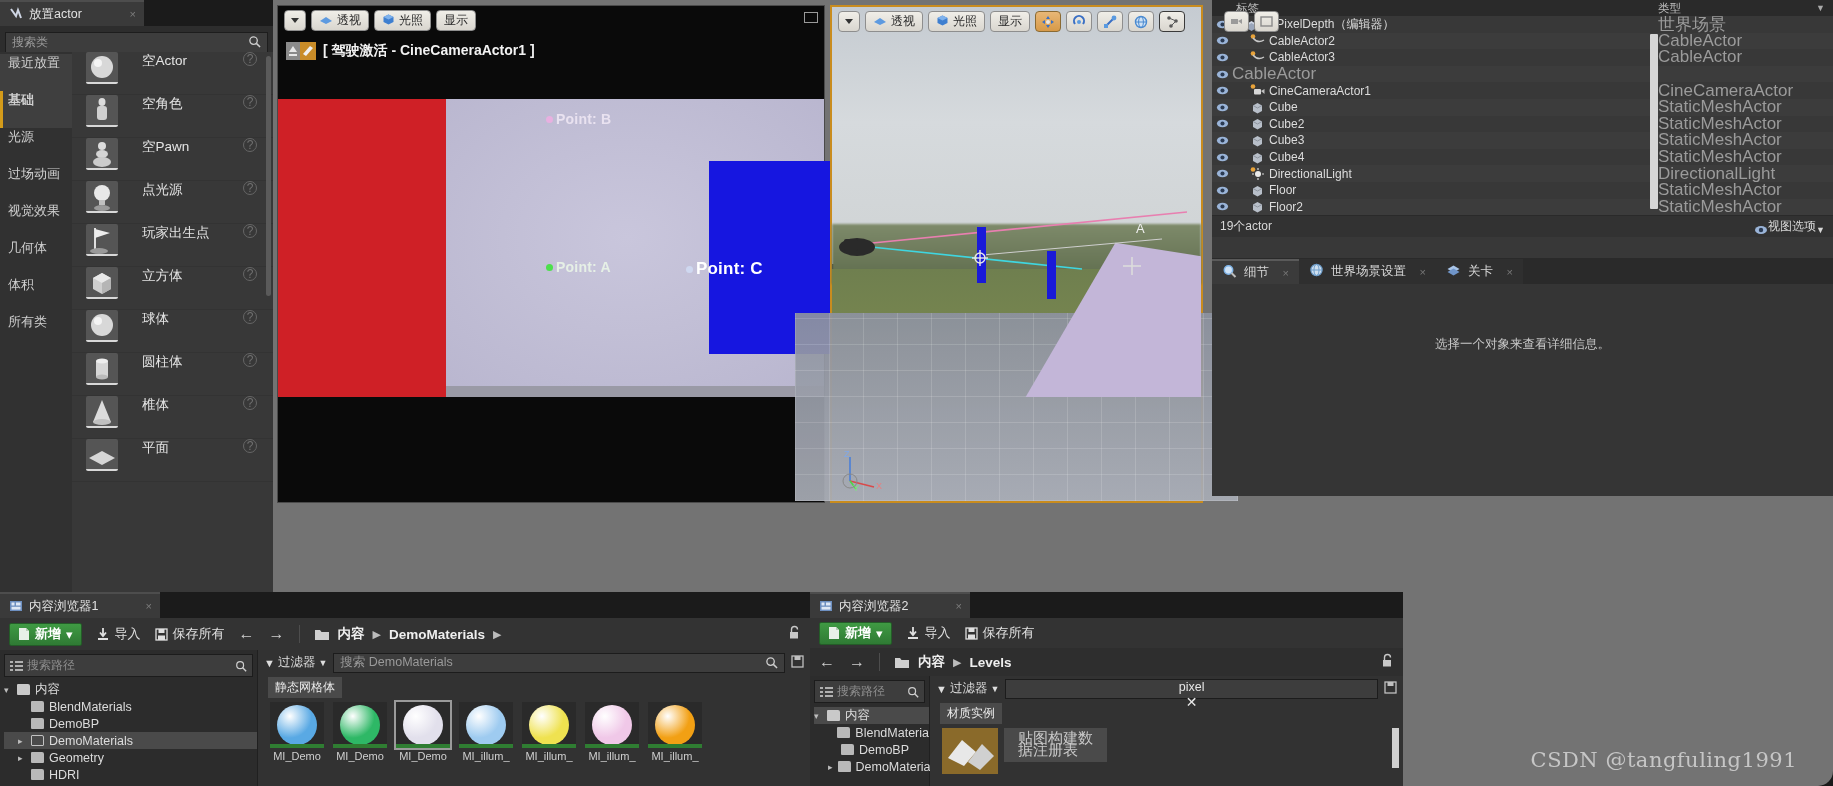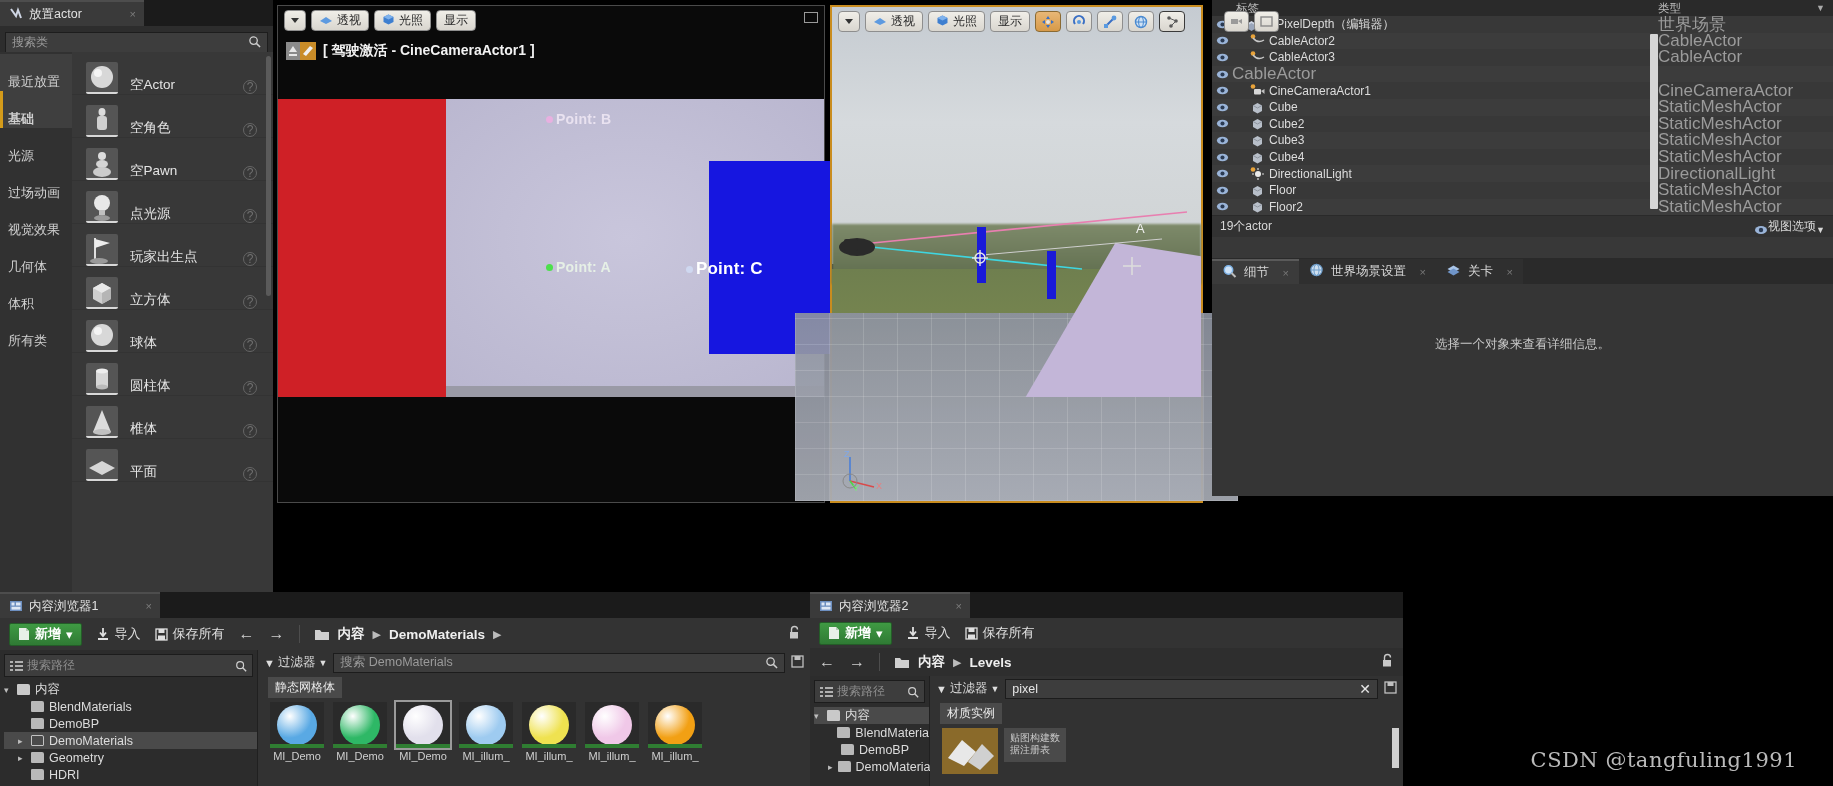--- a/index.html
+++ b/index.html
@@ -2,21 +2,21 @@
 <html><head>
 <meta charset="utf-8">
 <style>
   * { box-sizing: border-box; margin:0; padding:0; }
   html,body{ background:#1a1a1a; }
   body{
     width:1833px; height:786px; overflow:hidden;
     font-family:"Liberation Sans","DejaVu Sans",sans-serif;
     font-size:13px; color:#d6d6d6; position:relative;
   }
-  .app{ position:absolute; inset:0; background:#000000; }
+  .app{ position:absolute; inset:0; background:#737373;border-radius:15px; }
 
   
   .tabbar{ height:26px; background:#1b1b1b; display:flex; align-items:flex-end; }
   .tab{
     height:26px; display:flex; align-items:center; gap:6px;
     padding:0 26px 0 9px; background:#3a3a3a; color:#e2e2e2;
     font-size:12.5px; position:relative; border-top:2px solid #4d4d4d;
   }
   .tab .x{ position:absolute; right:8px; top:6px; font-size:11px; color:#7d7d7d; }
   .tabicon{ width:14px;height:14px;display:inline-block;flex:0 0 auto; }
@@ -25,26 +25,26 @@
 
   
   #placeActors{ left:0; top:0; width:273px; height:592px; background:#2d2d2d; }
   .searchbox{
     margin:6px 5px 2px 5px; height:21px; background:#3d3d3d; border:1px solid #1d1d1d;
     display:flex; align-items:center; padding:0 6px; color:#9a9a9a; font-size:12px;
     justify-content:space-between;
   }
   .pa-body{ position:absolute; top:52px; left:0; right:0; bottom:0; display:flex; }
   .pa-cats{ width:72px; background:#313131; padding-top:2px; }
-  .pa-cat{ height:37px; display:flex; align-items:flex-end; padding-left:8px;
+  .pa-cat{ height:37px; display:flex; align-items:flex-start; padding-left:8px;
            font-size:13px; color:#cfcfcf; }
   .pa-cat.sel{ background:#3f3f3f; }
   .pa-cat.act{ background:#3f3f3f; border-left:3px solid #d49b1a; padding-left:5px; font-weight:bold; }
   .pa-list{ flex:1; background:#383838; overflow:hidden; position:relative; }
-  .pa-item{ height:43px; display:flex; align-items:flex-end; gap:12px; padding-left:14px;
+  .pa-item{ height:43px; display:flex; align-items:flex-start; gap:24px; padding-left:14px;
             border-bottom:1px solid #333; }
   .pa-thumb{ width:32px;height:32px;border-radius:2px;background:#555;
              display:flex;align-items:flex-end;justify-content:center; overflow:hidden;
              border-bottom:2px solid #d8d8d8; }
   .pa-name{ font-size:13.5px; color:#e4e4e4; }
   .pa-q{ margin-left:auto; margin-right:16px; color:#707070; font-size:12px;
          border:1px solid #666; border-radius:50%; width:14px;height:14px;
          display:flex;align-items:center;justify-content:center; }
   .pa-scroll{ position:absolute; right:2px; top:4px; width:5px; height:240px;
               background:#5a5a5a; border-radius:3px; }
@@ -151,21 +151,21 @@
   .tnode.sel{ background:#4a4a4a; }
   .folder{ width:13px;height:11px;background:#b9b9b9;border-radius:1px 2px 1px 1px; flex:0 0 auto;}
   .folder.open{ background:#c9c9c9; }
   .folder.hollow{ background:transparent;border:1.5px solid #c2c2c2; }
   .twist{ width:8px; color:#bdbdbd; font-size:9px; }
   .filterrow{ height:25px; display:flex; align-items:center; gap:6px; padding:2px 6px; }
   .filterbtn{ display:flex; align-items:center; gap:3px; font-size:12.5px; color:#dedede; }
   .filterinput{ flex:1; height:20px; background:#3d3d3d; border:1px solid #1c1c1c;
      display:flex; align-items:center; justify-content:space-between; padding:0 6px;
      color:#9a9a9a; font-size:12.5px; }
-  .filterinput.filled{ color:#e6e6e6; }
+  .filterinput.filled{ color:#e6e6e6;flex-direction:column; }
   .typetag{ display:inline-block; background:#4a4a4a; color:#eaeaea; font-size:12px;
      padding:2px 7px; margin:2px 0 2px 10px; }
   .assets{ display:flex; gap:9px; padding:2px 0 0 12px; }
   .asset{ width:54px; }
   .asset .thumb{ width:54px; height:46px; background:#2a2a2a; position:relative; overflow:hidden;}
   .asset .thumb .sph{ position:absolute; left:7px; top:3px; width:40px; height:40px; border-radius:50%;}
   .asset .thumb .grn{ position:absolute; left:0; right:0; bottom:0; height:4px; background:#2f7d32;}
   .asset .lbl{ font-size:11px; color:#cfcfcf; text-align:center; margin-top:2px;
      white-space:nowrap; overflow:hidden; }
   .asset.sel .thumb{ outline:2px solid #9a9a9a; }
@@ -1081,21 +1081,21 @@
           </span>
         </div>
         <div class="typetag">材质实例</div>
         <div style="display:flex;gap:6px;padding-left:12px;margin-top:2px">
           <div style="width:56px;height:46px;background:#8a6a2a;position:relative;overflow:hidden">
             <svg width="56" height="46" viewBox="0 0 56 46">
                 <path d="M6 30 L20 12 L34 24 L22 38 Z" fill="#e8e8e8"></path>
                 <path d="M26 34 L40 16 L52 28 L38 42 Z" fill="#d0d0d0"></path>
               </svg>
           </div>
-          <div style="background:#4a4a4a;color:#c9c9c9;font-size:10px;padding:4px 6px;line-height:12px;height:34px">
+          <div style="background:#4a4a4a;color:#c9c9c9;font-size:15px;padding:4px 14px;line-height:12px;height:34px">
             <div>贴图构建数</div>
             <div>据注册表</div>
           </div>
           <div style="flex:1"></div>
           <div style="width:7px;height:40px;background:#d0d0d0;margin-right:4px"></div>
         </div>
       </div>
     </div>
   </div>
 

